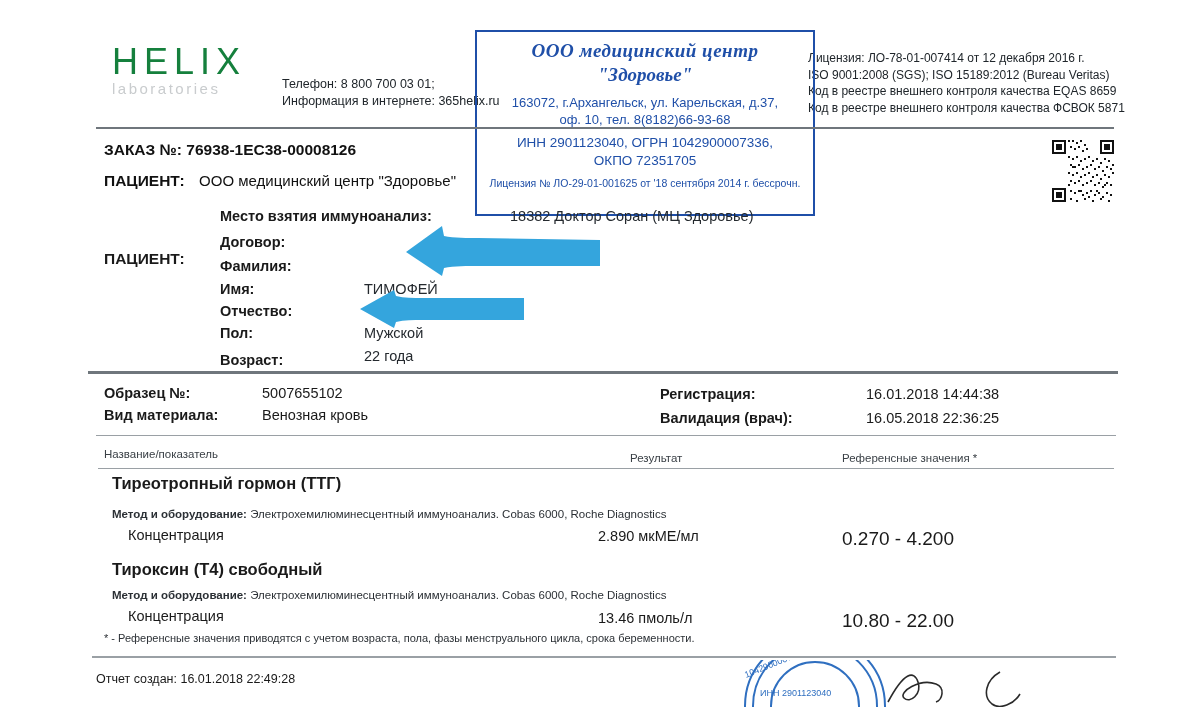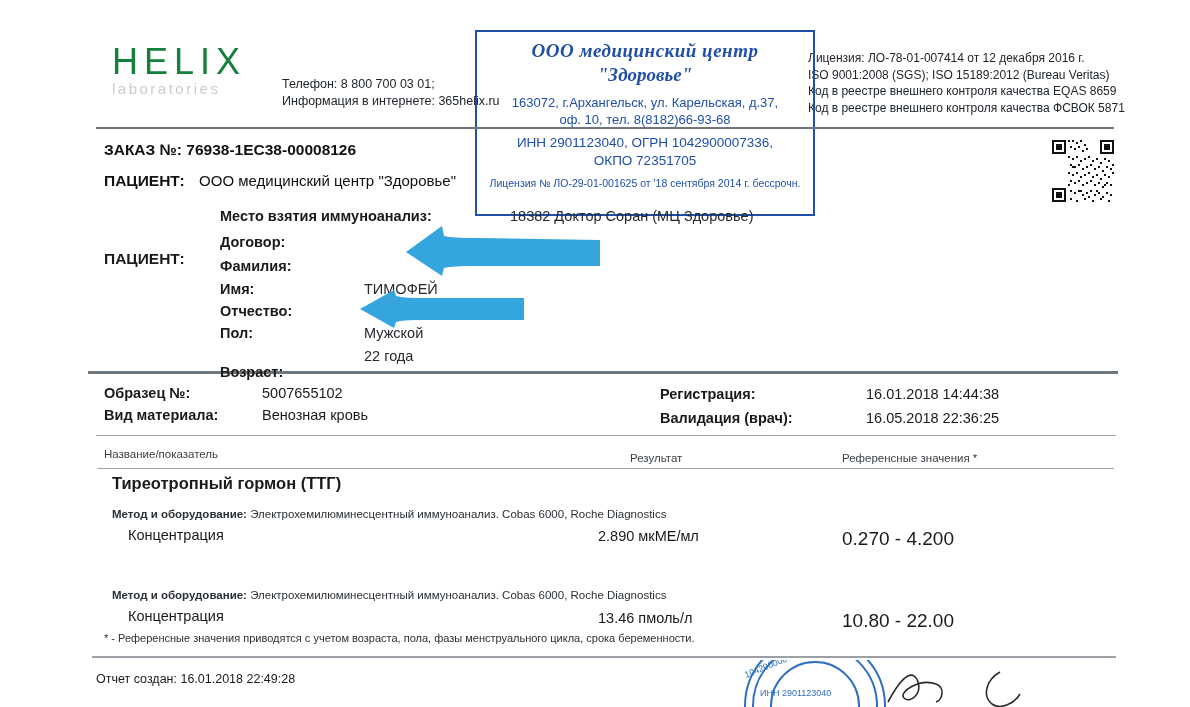--- a/index.html
+++ b/index.html
@@ -327,21 +327,21 @@
 
   <div class="field-label" style="top:281px;">Имя:</div>
   <div class="field-value" style="top:281px;">ТИМОФЕЙ</div>
 
   <div class="field-label" style="top:303px;">Отчество:</div>
   <div class="field-value" style="top:303px;"></div>
 
   <div class="field-label" style="top:325px;">Пол:</div>
   <div class="field-value" style="top:325px;">Мужской</div>
 
-  <div class="field-label" style="top:364px;">Возраст:</div>
+  <div class="field-label" style="top:352px;">Возраст:</div>
   <div class="field-value" style="top:348px;">22 года</div>
 
   <svg class="arrow" style="left:350px; top:222px;" width="250" height="54" viewBox="0 0 250 54">
     <path d="M250,18 L250,44 L128,44 C118,44 104,44 94,46 L92,54 L56,30 L92,4 L94,14 C104,16 118,16 128,16 Z" fill="#34a5dd"></path>
   </svg>
   <svg class="arrow" style="left:352px; top:290px;" width="172" height="38" viewBox="0 0 172 38">
     <path d="M172,8 L172,30 L70,30 C62,30 52,30 44,32 L42,38 L8,19 L42,0 L44,6 C52,8 62,8 70,8 Z" fill="#34a5dd"></path>
   </svg>
 
   <svg class="qr" viewBox="0 0 31 31" shape-rendering="crispEdges">
@@ -462,20 +462,21 @@
 
   <div class="test-title" style="top:474px;">Тиреотропный гормон (ТТГ)</div>
   <div class="method" style="top:508px;">
     <b>Метод и оборудование:</b>
     <span>Электрохемилюминесцентный иммуноанализ. Cobas 6000, Roche Diagnostics</span>
   </div>
   <div class="param" style="top:527px;">Концентрация</div>
   <div class="result" style="top:528px;">2.890 мкМЕ/мл</div>
   <div class="reference" style="top:528px;">0.270 - 4.200</div>
 
+  <div class="test-title" style="top:560px;">Тироксин (Т4) свободный</div>
   <div class="method" style="top:589px;">
     <b>Метод и оборудование:</b>
     <span>Электрохемилюминесцентный иммуноанализ. Cobas 6000, Roche Diagnostics</span>
   </div>
   <div class="param" style="top:608px;">Концентрация</div>
   <div class="result" style="top:610px;">13.46 пмоль/л</div>
   <div class="reference" style="top:610px;">10.80 - 22.00</div>
 
   <div class="footnote">* - Референсные значения приводятся с учетом возраста, пола, фазы менструального цикла, срока беременности.</div>
 

